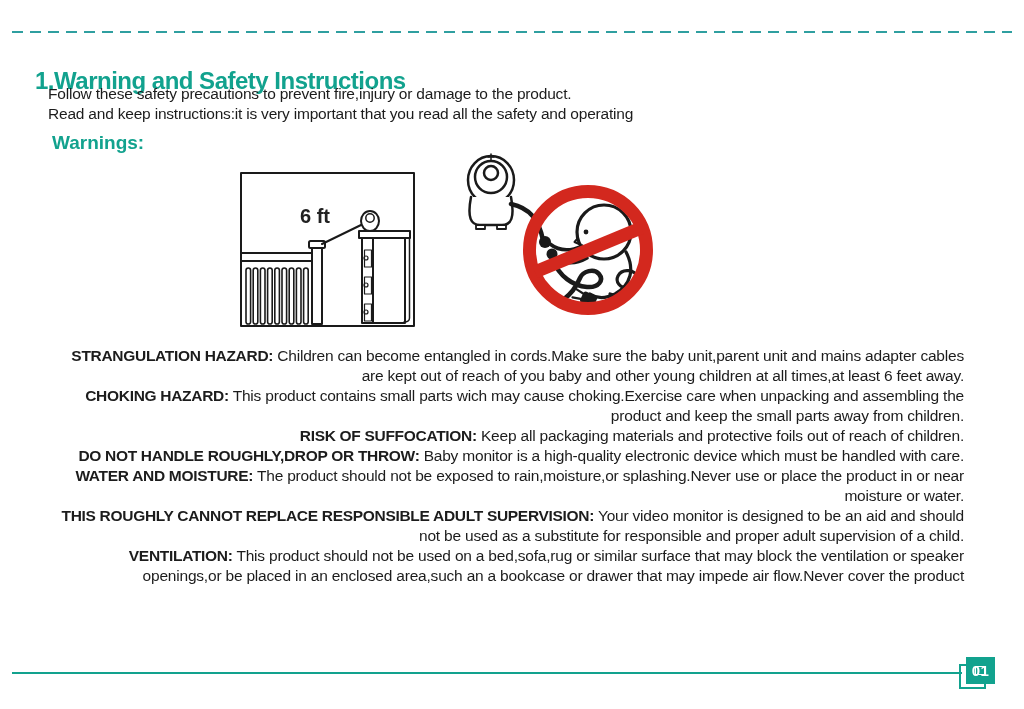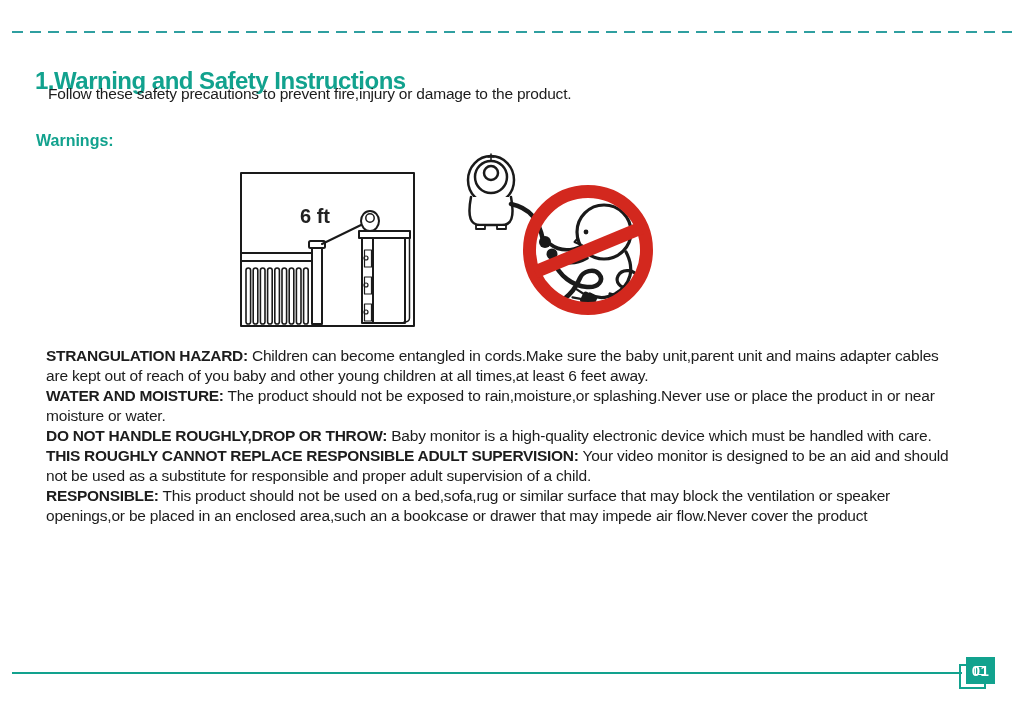--- a/index.html
+++ b/index.html
@@ -20,30 +20,30 @@
     position:absolute; left:35px; top:51px;
     font-size:24px; font-weight:bold; letter-spacing:-0.5px;
     color:#12a28e;
     margin-top:16px;
   }
   .intro {
     position:absolute; left:36px; top:84px; width:700px;
     font-size:15.5px; line-height:20px; letter-spacing:-0.2px;margin-left:12px;
   }
   .section-label {
-    position:absolute; left:36px; top:132px;
-    font-size:16px; font-weight:bold; color:#12a28e;
+    position:absolute; left:52px; top:132px;
+    font-size:19px; font-weight:bold; color:#12a28e;
   }
   .fig1 { position:absolute; left:240px; top:172px; width:175px; height:155px; }
   .fig2 { position:absolute; left:452px; top:148px; width:215px; height:180px; }
   .warning-list {
     position:absolute; left:46px; top:346px; width:918px;
     font-size:15.5px; line-height:20px; letter-spacing:-0.2px;
   }
-  .warning-list p { margin:0; }
+  .warning-list p { margin:0;text-align:right; }
   .warning-list b { letter-spacing:-0.3px; }
   .footer-rule {
     position:absolute; left:12px; top:672px; width:950px; height:2px;
     background:#12a28e;
   }
   .page-badge-outline {
     position:absolute; left:959px; top:664px; width:27px; height:25px;
     border:2px solid #12a28e; background:transparent;
   }
   .page-badge {
@@ -61,20 +61,21 @@
 </style>
 </head>
 <body>
 
 <div class="dash-rule"></div>
 
 <h1 class="doc-title">1.Warning and Safety Instructions</h1>
 
 <div class="intro">
   <div>Follow these safety precautions to prevent fire,injury or damage to the product.</div>
+  <div>Read and keep instructions:it is very important that you read all the safety and operating</div>
 </div>
 
 <div class="section-label">Warnings:</div>
 
 <svg class="fig1" viewBox="0 0 175 155" aria-hidden="true">
   <rect class="ink paper" x="1" y="1" width="173" height="153" stroke-width="2"></rect>
 
   <rect class="ink paper" x="1" y="81" width="77" height="8" stroke-width="2"></rect>
 
   <g class="ink paper" stroke-width="1.6">
@@ -153,23 +154,25 @@
   </g>
 
   <g>
     <circle cx="136" cy="102" r="58.5" fill="none" stroke="#d3281e" stroke-width="13"></circle>
     <line x1="83" y1="124" x2="189" y2="80" stroke="#d3281e" stroke-width="13"></line>
   </g>
 </svg>
 
 <div class="warning-list">
   <p><b>STRANGULATION HAZARD:</b> <span>Children can become entangled in cords.Make sure the baby unit,parent unit and mains adapter cables are kept out of reach of you baby and other young children at all times,at least 6 feet away.</span></p>
+  <p><b>CHOKING HAZARD:</b> <span>This product contains small parts wich may cause choking.Exercise care when unpacking and assembling the product and keep the small parts away from children.</span></p>
+  <p><b>RISK OF SUFFOCATION:</b> <span>Keep all packaging materials and protective foils out of reach of children.</span></p>
+  <p><b>DO NOT HANDLE ROUGHLY,DROP OR THROW:</b> <span>Baby monitor is a high-quality electronic device which must be handled with care.</span></p>
   <p><b>WATER AND MOISTURE:</b> <span>The product should not be exposed to rain,moisture,or splashing.Never use or place the product in or near moisture or water.</span></p>
-  <p><b>DO NOT HANDLE ROUGHLY,DROP OR THROW:</b> <span>Baby monitor is a high-quality electronic device which must be handled with care.</span></p>
   <p><b>THIS ROUGHLY CANNOT REPLACE RESPONSIBLE ADULT SUPERVISION:</b> <span>Your video monitor is designed to be an aid and should not be used as a substitute for responsible and proper adult supervision of a child.</span></p>
-  <p><b>RESPONSIBLE:</b> <span>This product should not be used on a bed,sofa,rug or similar surface that may block the ventilation or speaker openings,or be placed in an enclosed area,such an a bookcase or drawer that may impede air flow.Never cover the product</span></p>
+  <p><b>VENTILATION:</b> <span>This product should not be used on a bed,sofa,rug or similar surface that may block the ventilation or speaker openings,or be placed in an enclosed area,such an a bookcase or drawer that may impede air flow.Never cover the product</span></p>
 </div>
 
 <div class="footer-rule"></div>
 <div class="page-badge-outline"></div>
 <div class="page-badge">
   <div class="page-badge-inner">01</div>
 </div>
 
 </body></html>

